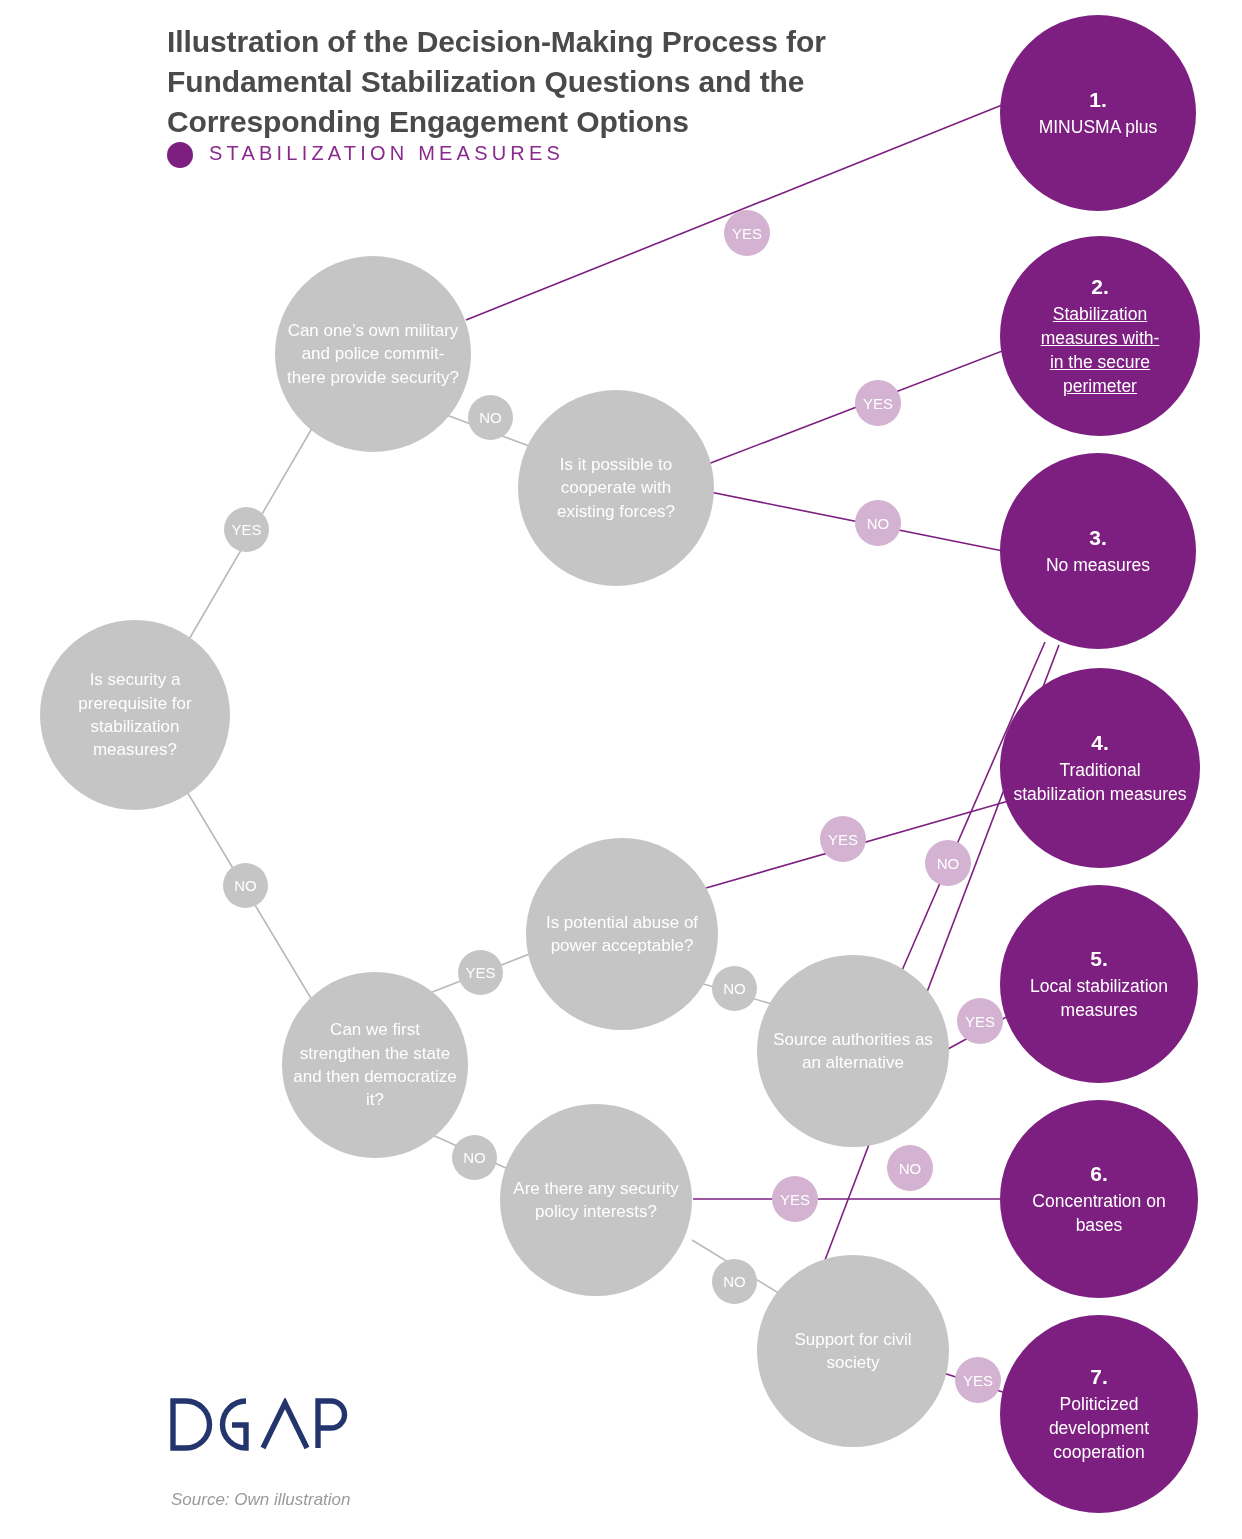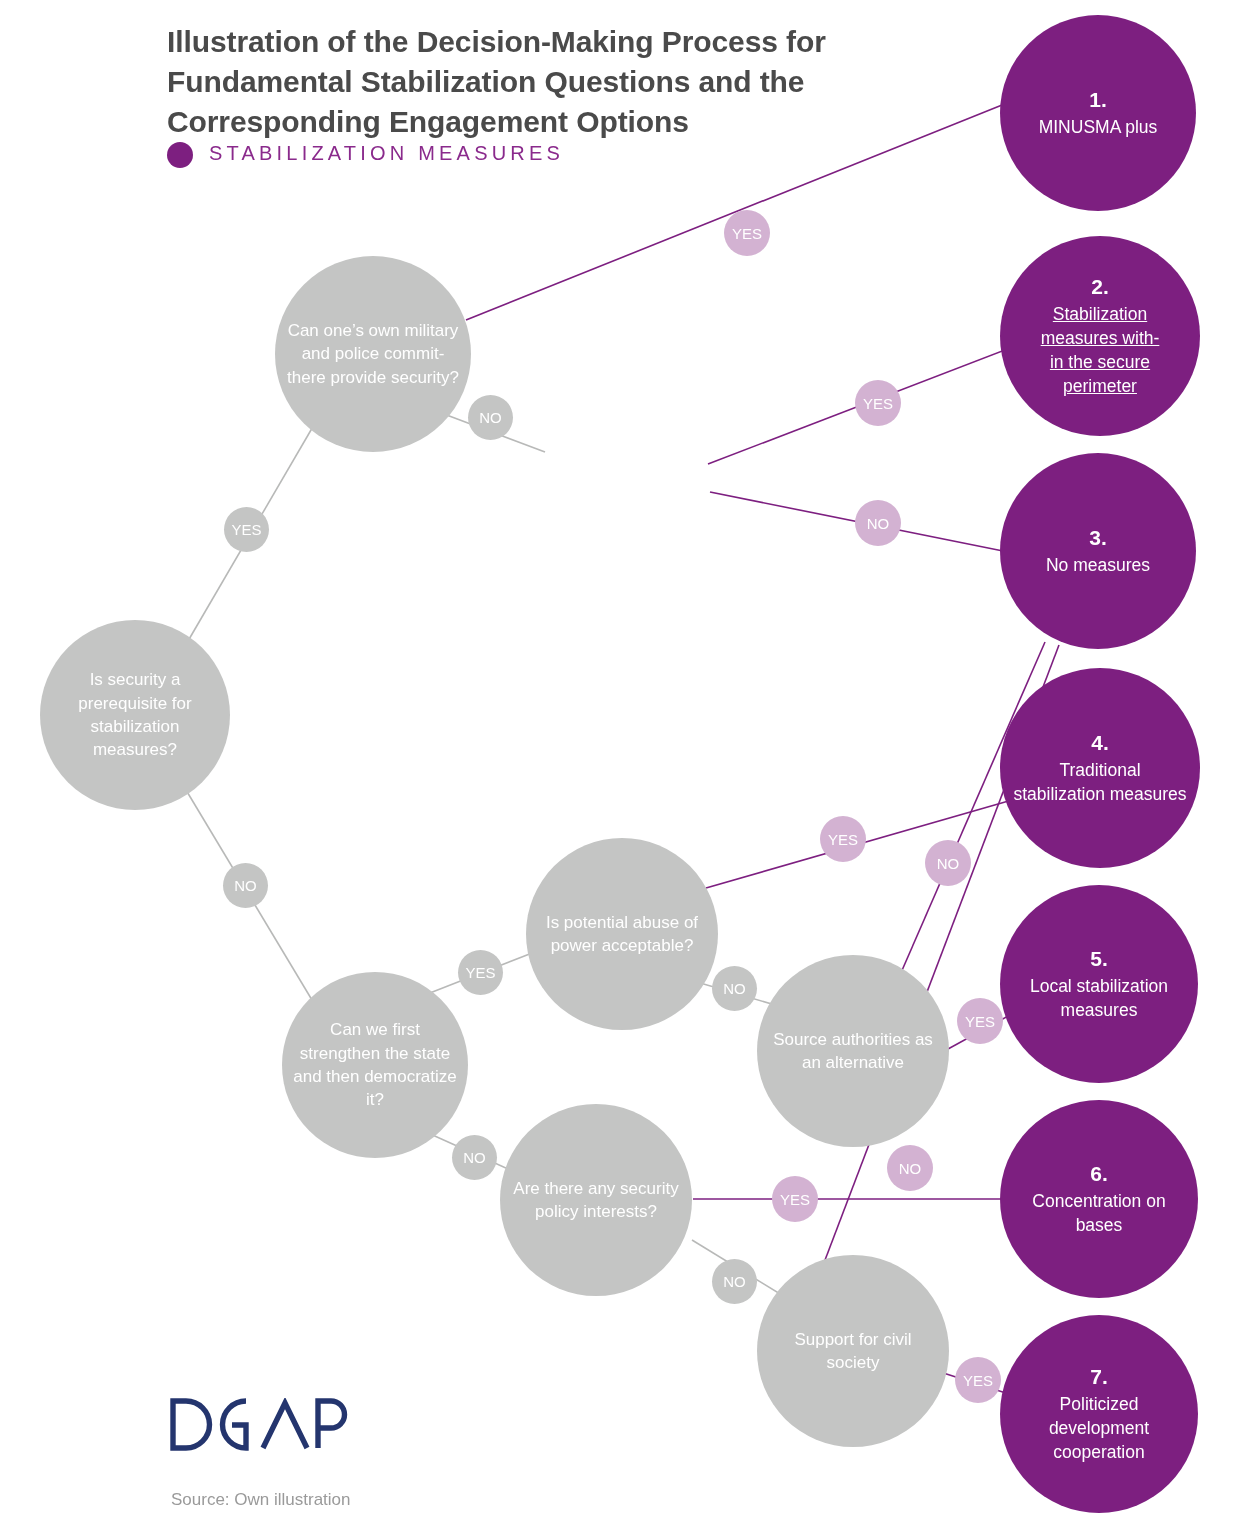--- a/index.html
+++ b/index.html
@@ -54,21 +54,21 @@
     display:flex;align-items:center;justify-content:center;
     color:#ffffff;font-size:15px;box-sizing:border-box;
   }
   .badge.gray{background:#c4c5c4;}
   .badge.lav{background:#d3b2d2;}
 
   
   .logo{position:absolute;left:170px;top:1398px;}
   .source{
     position:absolute;left:171px;top:1490px;
-    font-size:17px;color:#9a9a9a;
+    font-size:17px;color:#9a9a9a;font-style:italic;
   }
 </style>
 </head>
 <body>
 
 <div id="stage">
 
   <div class="title">Illustration of the Decision-Making Process for Fundamental Stabilization Questions and the Corresponding Engagement Options</div>
 
   <div class="legend">
@@ -118,20 +118,23 @@
 
   <div class="node q-node" style="left:40px;top:620px;width:190px;height:190px;">
     <span class="txt">Is security a prerequisite for stabilization measures?</span>
   </div>
 
   <div class="node q-node" style="left:275px;top:256px;width:196px;height:196px;">
     <span class="txt" style="white-space:pre-line;">Can one’s own military and police commit-
 there provide security?</span>
   </div>
 
+  <div class="node q-node" style="left:518px;top:390px;width:196px;height:196px;">
+    <span class="txt">Is it possible to cooperate with existing forces?</span>
+  </div>
 
   <div class="node q-node" style="left:282px;top:972px;width:186px;height:186px;">
     <span class="txt">Can we first strengthen the state and then democratize it?</span>
   </div>
 
   <div class="node q-node" style="left:526px;top:838px;width:192px;height:192px;">
     <span class="txt">Is potential abuse of power acceptable?</span>
   </div>
 
   <div class="node q-node" style="left:757px;top:955px;width:192px;height:192px;">

